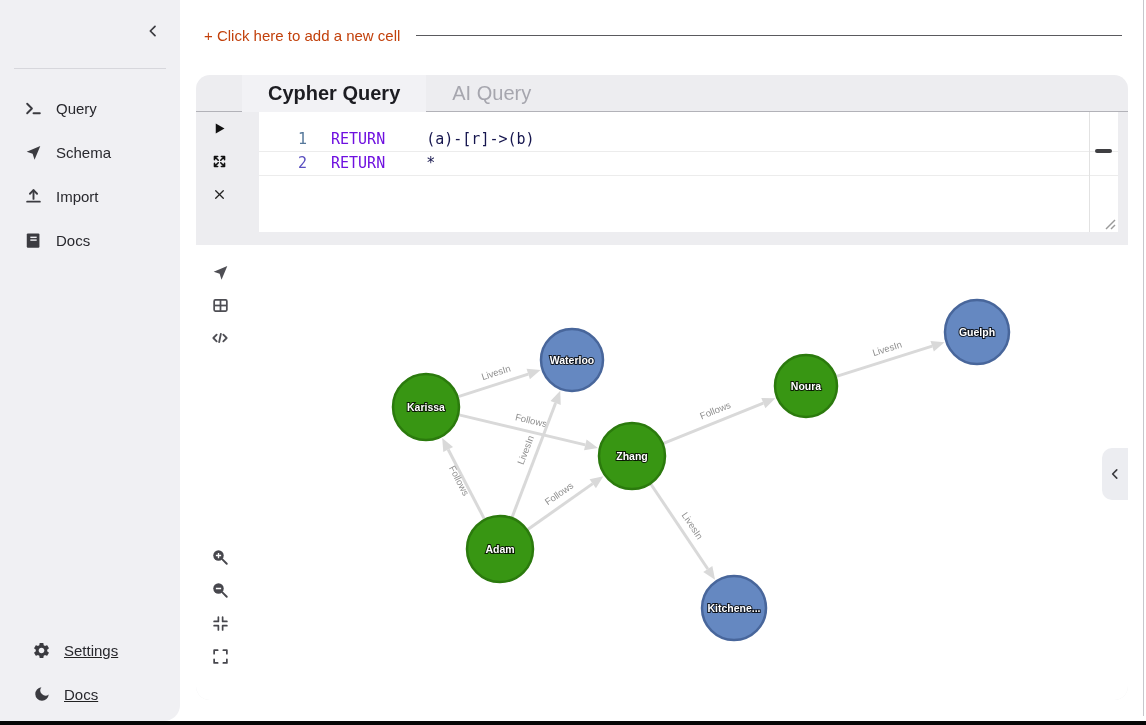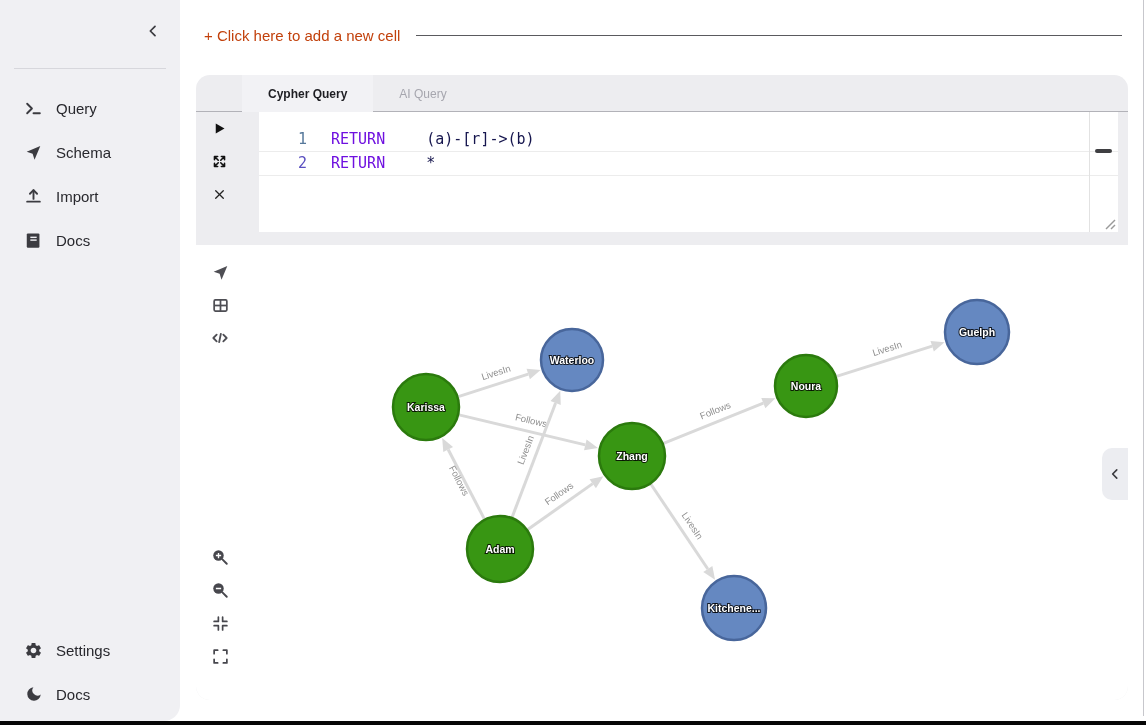--- a/index.html
+++ b/index.html
@@ -7,39 +7,39 @@
        font-family:"Liberation Sans",sans-serif;color:#222;}
   svg{display:block;}
 
   
   .sidebar{position:absolute;left:0;top:0;width:180px;height:721px;background:#f0f0f3;
            border-bottom-right-radius:16px;z-index:3;}
   .collapse-btn{position:absolute;top:18px;right:14px;width:26px;height:26px;display:flex;
                 align-items:center;justify-content:center;cursor:pointer;}
   .sb-divider{position:absolute;top:68px;left:14px;right:14px;height:0;border-top:1px solid #d7d7dc;}
   .sb-items{position:absolute;top:86px;left:0;right:0;}
-  .sb-footer{position:absolute;top:628px;left:0;right:0;}
+  .sb-footer{position:absolute;top:628px;left:8px;right:0;text-decoration:underline;}
   .sb-item{display:flex;align-items:center;gap:13px;height:44px;padding:0 24px;font-size:15px;
            color:#28282d;cursor:pointer;}
   .sb-item .ic{width:19px;height:19px;flex:0 0 19px;display:flex;align-items:center;justify-content:center;}
 
   
   .add-cell{position:absolute;left:204px;top:27px;width:918px;display:flex;align-items:center;
             gap:16px;font-size:15px;color:#c2410c;cursor:pointer;}
   .add-cell .rule{flex:1;height:0;border-top:1px solid #5a5a5e;}
   .right-line{position:absolute;left:1143px;top:0;width:1px;height:716px;background:#c7c7cc;}
   .bottom-bar{position:absolute;left:0;bottom:0;width:1146px;height:4px;background:#060606;}
 
   
   .cell{position:absolute;left:196px;top:75px;width:932px;height:625px;background:#ededf0;
         border-radius:14px;}
   .cell-header{position:absolute;left:0;top:0;width:100%;height:37px;}
   .header-line{position:absolute;left:0;top:36px;width:100%;height:1px;background:#b2b2b8;}
   .tabs{position:absolute;left:46px;top:0;height:37px;display:flex;}
-  .tab{height:37px;display:flex;align-items:center;padding:0 26px;font-size:12px;cursor:pointer;
+  .tab{height:37px;display:flex;align-items:center;padding:0 26px;font-size:20px;cursor:pointer;
        position:relative;z-index:1;text-align:center;}
   .tab.active{background:#f2f2f5;font-weight:bold;color:#1d1d22;}
   .tab.inactive{color:#a6a6ae;}
 
   .left-col{position:absolute;left:0;top:37px;width:46px;}
   .col-divider{position:absolute;left:4px;top:-1px;width:40px;height:1px;background:#b2b2b8;}
   .cbtn{width:46px;height:33px;display:flex;align-items:center;justify-content:center;cursor:pointer;}
 
   .editor{position:absolute;left:63px;top:37px;width:859px;height:120px;background:#ffffff;
           font-family:"DejaVu Sans Mono","Liberation Mono",monospace;font-size:15px;

